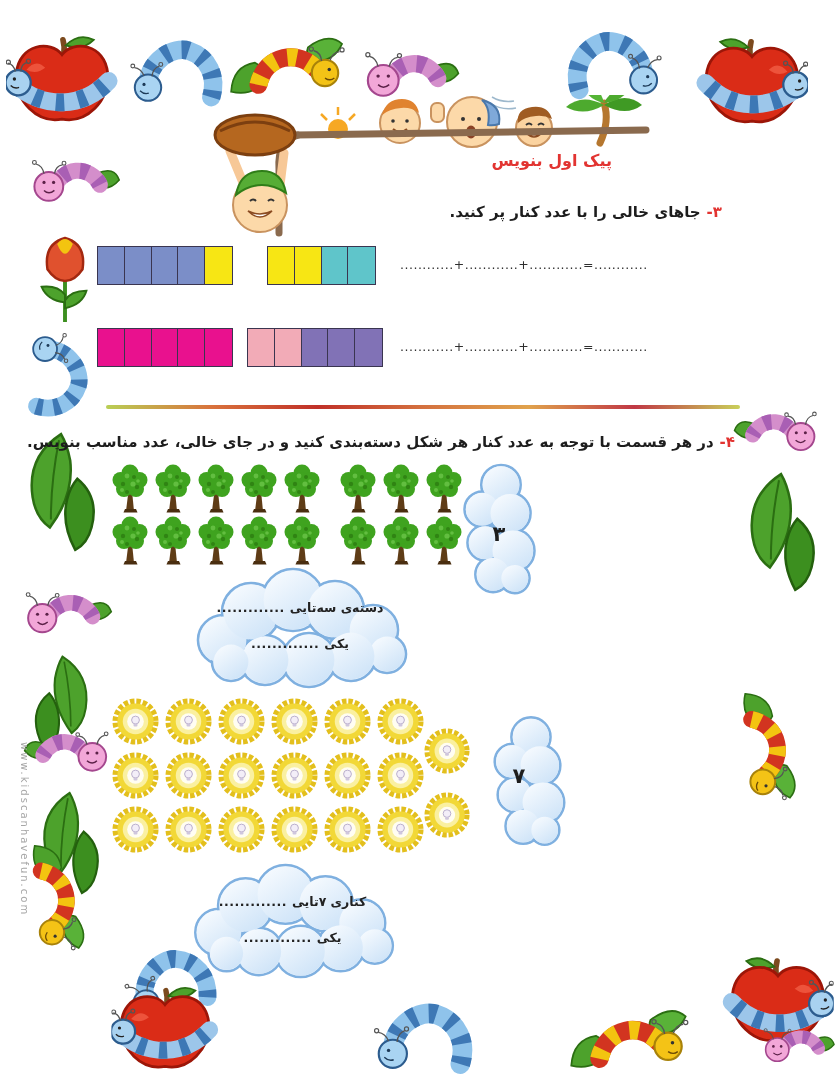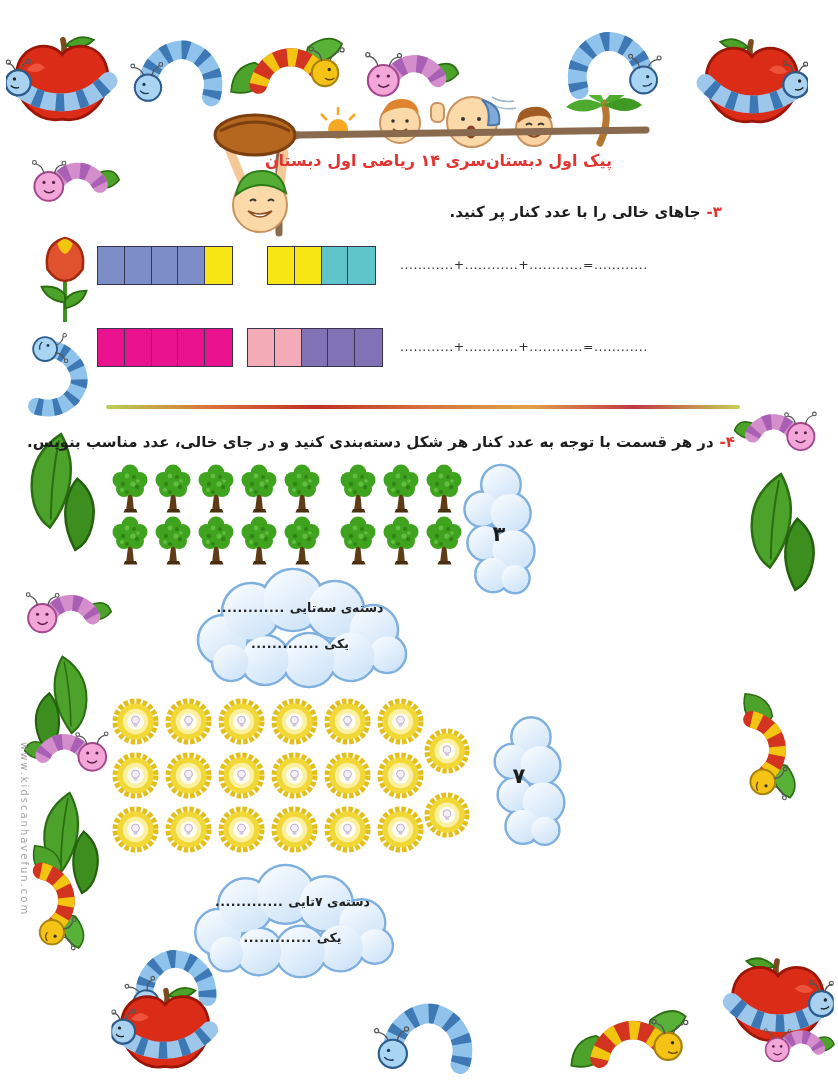--- a/index.html
+++ b/index.html
@@ -318,22 +318,21 @@
       <ellipse cx="55" cy="40" rx="40" ry="20" fill="#b5671f" stroke="#7c3f10" stroke-width="3"></ellipse>
       <path d="M20 36 q35 -18 70 0" stroke="#7c3f10" stroke-width="3" fill="none"></path>
       <circle cx="60" cy="110" r="27" fill="#fcd9a9" stroke="#c9935f" stroke-width="2"></circle>
       <path d="M36 100 q4 -24 26 -24 q20 0 24 22 q-12 -8 -24 -8 q-14 0 -26 10z" fill="#56ad35" stroke="#2f7d18" stroke-width="2"></path>
       <path d="M50 106 q3 -3 6 0 M68 106 q3 -3 6 0" stroke="#333" stroke-width="2" fill="none"></path>
       <path d="M48 116 q12 12 24 0 q-12 6 -24 0z" fill="#fff" stroke="#8a4a20" stroke-width="1.5"></path>
     </g>
   </svg>
 
   <div class="titles">
-    <span class="fa accent" lang="fa">پیک اول دبستان</span>
-    <span class="fa accent" lang="fa">سری ۱۴ ریاضی اول دبستان</span>
+    <span class="fa accent" lang="fa">پیک اول بنویس</span>
   </div>
 
   <div class="qline" style="top:203px;right:116px">
     <span class="fa accent" lang="fa">۳-</span>
     <span class="fa" lang="fa">جاهای خالی را با عدد کنار پر کنید.</span>
   </div>
 
   <div class="sqgroup" style="left:97px;top:246px">
       <div class="sq" style="background: rgb(123, 142, 200);"></div>
       <div class="sq" style="background: rgb(123, 142, 200);"></div>
@@ -516,21 +515,21 @@
   <svg class="abs" style="left:482px;top:710px;width:94px;height:146px" viewBox="0 0 96 144">
       <use href="#s-cloudtall"></use>
     </svg>
   <span class="cloudnum fa" lang="fa" style="left:502px;top:764px">۷</span>
 
   <svg class="abs" style="left:181px;top:856px;width:228px;height:130px" viewBox="0 0 240 128">
       <use href="#s-cloudwide"></use>
     </svg>
   <div class="cl-line" style="left:200px;top:894px;width:185px">
     <span class="dots">.............</span>
-    <span class="fa" lang="fa">دسته‌ی ۷تایی</span>
+    <span class="fa" lang="fa">کنار‌ی ۷تایی</span>
   </div>
   <div class="cl-line" style="left:200px;top:930px;width:185px">
     <span class="dots">.............</span>
     <span class="fa" lang="fa">یکی</span>
   </div>
 
   <span class="watermark">www.kidscanhavefun.com</span>
 </div>
 
 </body></html>

